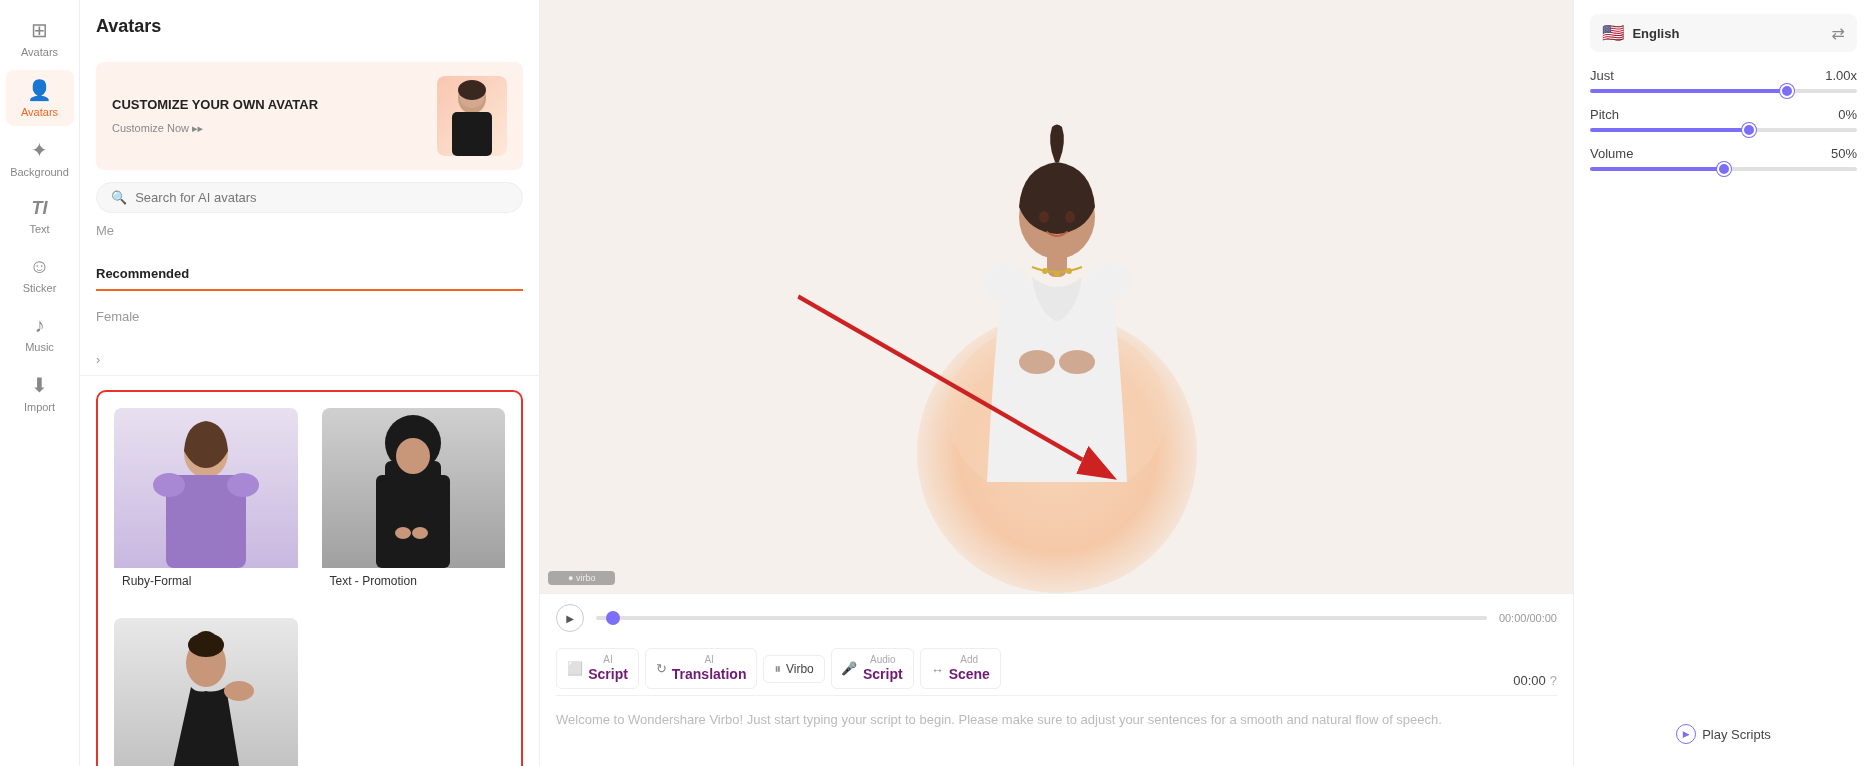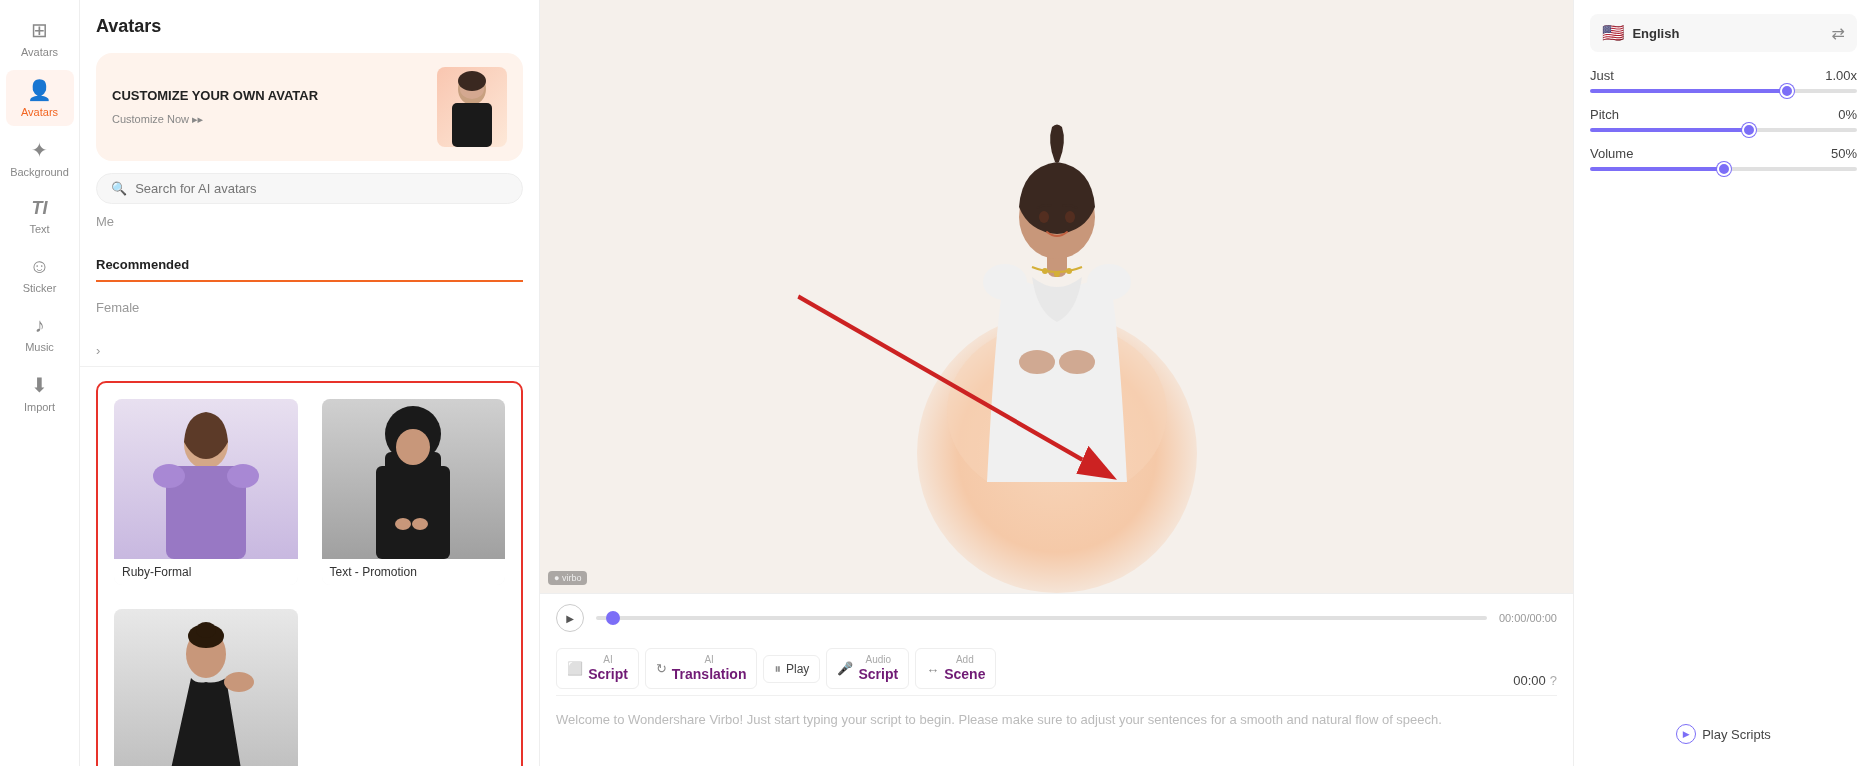--- a/index.html
+++ b/index.html
@@ -53,23 +53,23 @@
       flex-direction: column;
       overflow: hidden;
     }
     .avatar-panel-header {
       padding: 16px 16px 8px 16px;
       font-size: 18px;
       font-weight: 700;
       color: #222;
     }
     .customize-banner {
-      margin: 8px 16px 12px 16px;
+      margin: 17px 16px 12px 16px;
       background: #fef3ec;
-      border-radius: 16px;
+      border-radius: 8px;
       padding: 14px 16px;
       display: flex;
       align-items: center;
       justify-content: space-between;
       position: relative;
       overflow: hidden;
       min-height: 80px;
     }
     .customize-banner-text {
       flex: 1;
@@ -231,21 +231,21 @@
       background: radial-gradient(ellipse, #f7d4b8 0%, #f5c9a8 50%, transparent 80%);
       border-radius: 50%;
     }
     .preview-watermark {
       position: absolute;
       bottom: 8px;
       left: 8px;
       font-size: 9px;
       color: rgba(255,255,255,0.8);
       background: rgba(0,0,0,0.3);
-      padding: 2px 6px;
+      padding: 2px 20px;
       border-radius: 4px;
     }
 
     
     .playback-bar {
       background: #fff;
       padding: 10px 16px 6px 16px;
       display: flex;
       align-items: center;
       gap: 12px;
@@ -694,21 +694,21 @@
       </button>
       <button class="toolbar-btn">
         <span class="btn-icon">↻</span>
         <div class="toolbar-btn-label">
           <span>AI</span>
           <span>Translation</span>
         </div>
       </button>
       <button class="toolbar-btn">
         <span class="btn-icon">⏸</span>
-        <span>Play</span>
+        <span>Virbo</span>
       </button>
       <button class="toolbar-btn">
         <span class="btn-icon">🎤</span>
         <div class="toolbar-btn-label">
           <span>Audio</span>
           <span>Script</span>
         </div>
       </button>
       <button class="toolbar-btn">
         <span class="btn-icon">↔</span>

